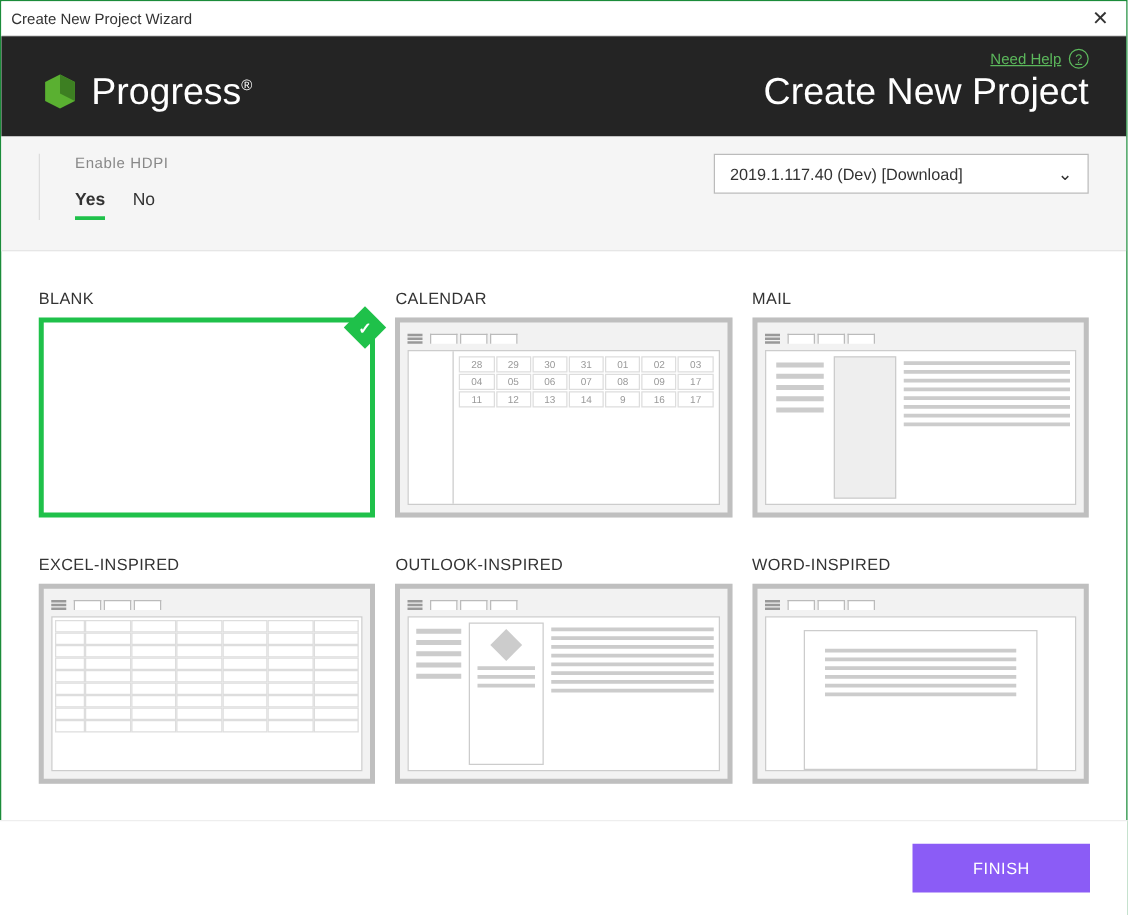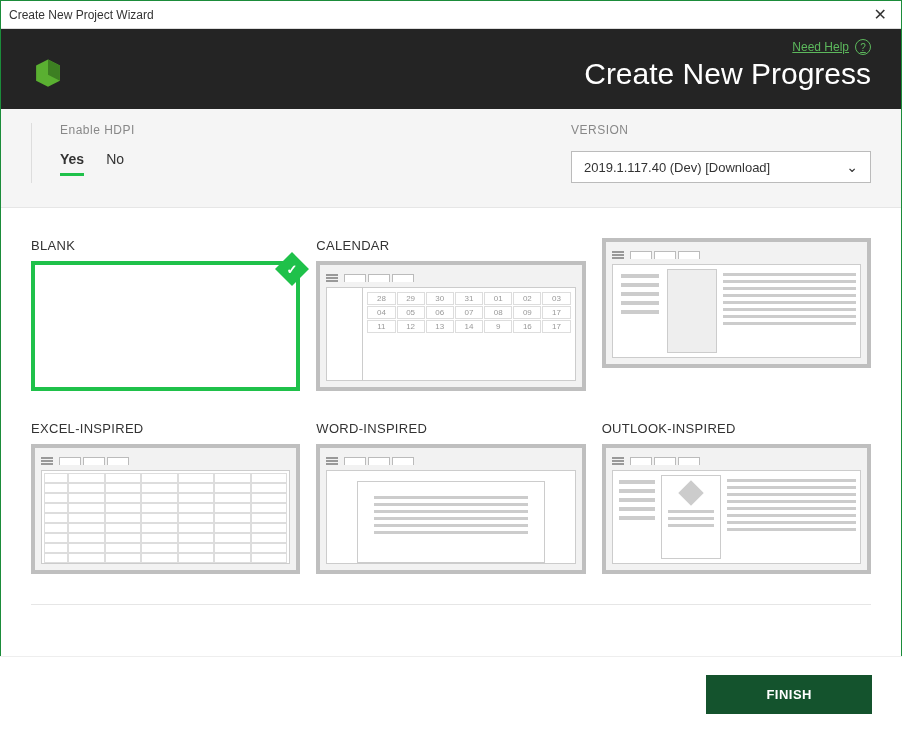--- a/index.html
+++ b/index.html
@@ -22,32 +22,32 @@
 .opt-tabs { display: flex; gap: 22px; }
 .opt-tab { font-size: 14px; color: #333; padding-bottom: 6px; cursor: pointer; font-weight: 400; }
 .opt-tab.active { font-weight: 700; border-bottom: 3px solid #1fc14a; }
 .vdiv { width: 1px; background: #ddd; align-self: stretch; margin: 0 28px 0 0; }
 .version-group { margin-left: auto; width: 300px; }
 .select { border: 1px solid #bbb; background: #fff; height: 32px; display: flex; align-items: center; justify-content: space-between; padding: 0 12px; font-size: 13px; color: #333; cursor: pointer; }
 .select .chev { font-size: 14px; }
 .templates { padding: 30px; display: grid; grid-template-columns: repeat(3, 1fr); gap: 30px 16px; }
 .tpl { }
 .tpl-label { font-size: 13px; color: #333; margin-bottom: 8px; letter-spacing: 0.3px; }
-.tpl-box { height: 130px; border: 4px solid #bfbfbf; background: #f2f2f2; position: relative; cursor: pointer; overflow: visible; }
+.tpl-box { height: 160px; border: 4px solid #bfbfbf; background: #f2f2f2; position: relative; cursor: pointer; overflow: visible; }
 .tpl.selected .tpl-box { border-color: #1fc14a; background: #fff; }
 .check { position: absolute; top: -8px; right: -8px; width: 24px; height: 24px; background: #1fc14a; transform: rotate(45deg); display: flex; align-items: center; justify-content: center; }
 .check::after { content: "✓"; color: #fff; transform: rotate(-45deg); font-size: 13px; font-weight: bold; }
 .mini { position: absolute; inset: 6px; }
 .mini .topbar { height: 14px; display: flex; align-items: center; gap: 2px; }
 .mini .hamb { width: 12px; display: flex; flex-direction: column; gap: 1.5px; margin-right: 4px; }
 .mini .hamb span { height: 1.5px; background: #999; }
 .mini .tab { width: 22px; height: 8px; border: 1px solid #bbb; border-bottom: none; background: #fff; }
 .mini .body { position: absolute; top: 16px; left: 0; right: 0; bottom: 0; border: 1px solid #ccc; background: #fff; }
 .footer { position: absolute; bottom: 0; left: 0; right: 0; padding: 18px 30px; display: flex; justify-content: flex-end; border-top: 1px solid #eee; background: #fff; }
-.finish-btn { background: #14532d; color: #fff; border: none; padding: 12px 60px; font-size: 13px; font-weight: 700; letter-spacing: 0.5px; cursor: pointer; }
+.finish-btn { background: #8b5cf6; color: #fff; border: none; padding: 12px 48px; font-size: 13px; font-weight: 400; letter-spacing: 0.5px; cursor: pointer; }
 .hr { border-top: 1px solid #e6e6e6; margin: 0 30px; }
 
 .cal-side { position:absolute; left:0; top:0; bottom:0; width:36px; border-right:1px solid #ccc; }
 .cal-grid { position:absolute; left:40px; top:4px; right:4px; display:grid; grid-template-columns:repeat(7,1fr); gap:1px; }
 .cal-grid span { font-size:8px; color:#999; border:1px solid #ddd; text-align:center; padding:1px 0; background:#fff; }
 
 .m-side { position:absolute; left:4px; top:4px; width:46px; bottom:4px; }
 .m-side div { height:4px; background:#ccc; margin:5px 4px; }
 .m-col { position:absolute; left:54px; top:4px; width:50px; bottom:4px; border:1px solid #ccc; background:#eee; }
 .m-main { position:absolute; left:110px; right:4px; top:4px; bottom:4px; }
@@ -79,36 +79,36 @@
   <a class="help-link">
     <span>Need Help</span>
     <span class="qmark">?</span>
   </a>
   <div class="header-row">
     <div class="logo">
       <svg viewBox="0 0 40 40">
         <path d="M6 10 L20 3 L34 10 L34 28 L20 35 L6 28 Z" fill="#5ab031"></path>
         <path d="M20 3 L34 10 L34 28 L20 21 Z" fill="#3d7f22"></path>
       </svg>
-    </div>
-    <div class="page-title">Create New Progress</div>
+      <span class="logo-text"><span>Progress</span><sup>®</sup></span>
+    </div>
+    <div class="page-title">Create New Project</div>
   </div>
 </div>
 
 <div class="options-bar">
   <div class="vdiv"></div>
   <div class="opt-group">
     <div class="opt-label">Enable HDPI</div>
     <div class="opt-tabs">
       <div class="opt-tab active">Yes</div>
       <div class="opt-tab">No</div>
     </div>
   </div>
   <div class="version-group">
-    <div class="opt-label">VERSION</div>
     <div class="select">
       <span>2019.1.117.40 (Dev) [Download]</span>
       <span class="chev">⌄</span>
     </div>
   </div>
 </div>
 
 <div class="templates">
 
   <div class="tpl selected">
@@ -156,20 +156,21 @@
               <span>9</span>
               <span>16</span>
               <span>17</span>
             </div>
         </div>
       </div>
     </div>
   </div>
 
   <div class="tpl">
+    <div class="tpl-label">MAIL</div>
     <div class="tpl-box">
       <div class="mini">
         <div class="topbar">
             <div class="hamb">
               <span></span>
               <span></span>
               <span></span>
             </div>
             <div class="tab"></div>
             <div class="tab"></div>
@@ -271,48 +272,20 @@
               <span></span>
               <span></span>
               <span></span>
               <span></span>
               <span></span>
               <span></span>
               <span></span>
               <span></span>
               <span></span>
               <span></span>
-            </div>
-          </div>
-      </div>
-    </div>
-  </div>
-
-  <div class="tpl">
-    <div class="tpl-label">WORD-INSPIRED</div>
-    <div class="tpl-box">
-      <div class="mini">
-        <div class="topbar">
-            <div class="hamb">
-              <span></span>
-              <span></span>
-              <span></span>
-            </div>
-            <div class="tab"></div>
-            <div class="tab"></div>
-            <div class="tab"></div>
-          </div>
-        <div class="body">
-            <div class="wd-page">
-              <div></div>
-              <div></div>
-              <div></div>
-              <div></div>
-              <div></div>
-              <div></div>
             </div>
           </div>
       </div>
     </div>
   </div>
 
   <div class="tpl">
     <div class="tpl-label">OUTLOOK-INSPIRED</div>
     <div class="tpl-box">
       <div class="mini">
@@ -348,19 +321,47 @@
               <div></div>
               <div></div>
               <div></div>
               <div></div>
             </div>
         </div>
       </div>
     </div>
   </div>
 
+  <div class="tpl">
+    <div class="tpl-label">WORD-INSPIRED</div>
+    <div class="tpl-box">
+      <div class="mini">
+        <div class="topbar">
+            <div class="hamb">
+              <span></span>
+              <span></span>
+              <span></span>
+            </div>
+            <div class="tab"></div>
+            <div class="tab"></div>
+            <div class="tab"></div>
+          </div>
+        <div class="body">
+            <div class="wd-page">
+              <div></div>
+              <div></div>
+              <div></div>
+              <div></div>
+              <div></div>
+              <div></div>
+            </div>
+          </div>
+      </div>
+    </div>
+  </div>
+
 </div>
 
 <div class="hr"></div>
 
 <div class="footer">
   <button class="finish-btn">FINISH</button>
 </div>
 
 </body></html>

